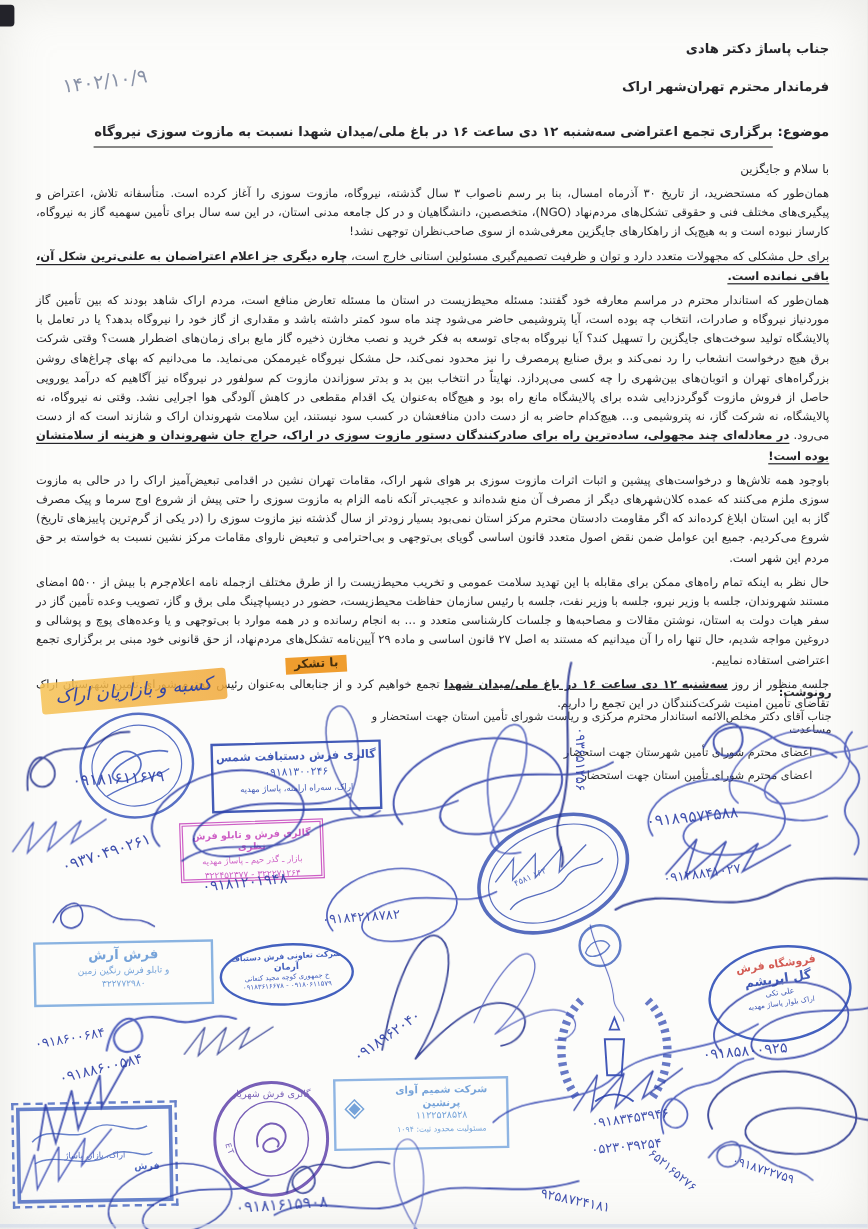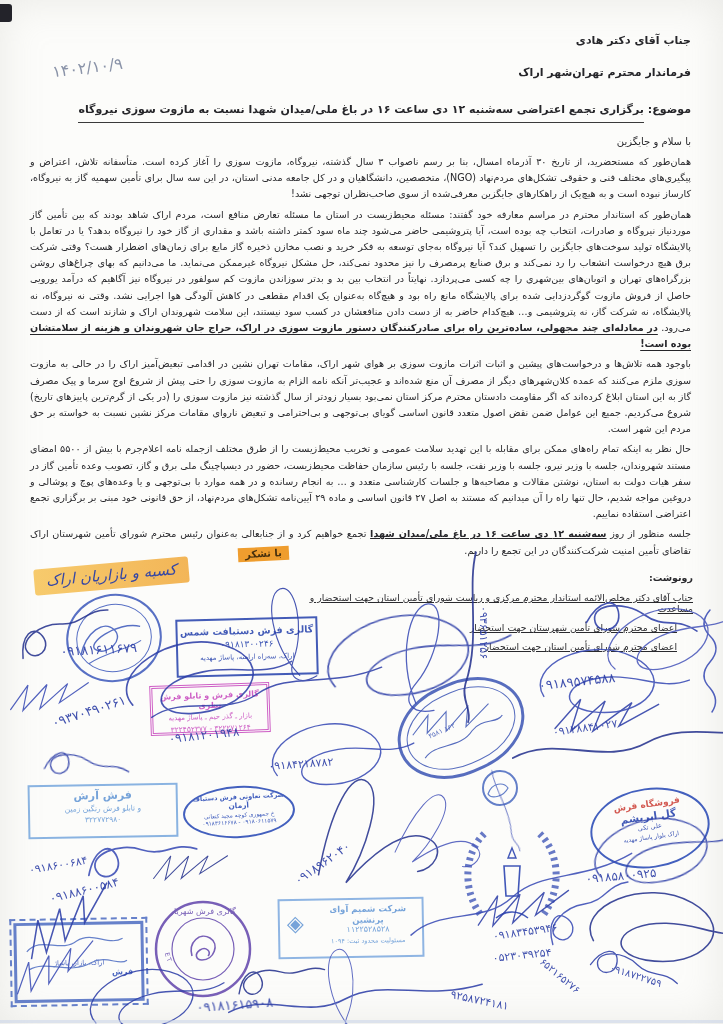--- a/index.html
+++ b/index.html
@@ -18,21 +18,21 @@
   .para .b{font-weight:bold;text-decoration:underline;}
   .para .u{text-decoration:underline;text-underline-offset:2.5px;}
   .thanks{position:absolute;left:238px;top:547px;background:#ef9d2e;color:#47300e;
           font-weight:bold;font-size:10px;padding:1px 7px 2px;transform:rotate(-3deg);}
   .signatory{position:absolute;left:34px;top:563px;font-size:15px;color:#3446a5;font-style:italic;
              transform:rotate(-5deg);background:linear-gradient(90deg,rgba(246,194,84,.85),rgba(241,169,59,.85));
              padding:3px 12px 5px;border-radius:3px;white-space:nowrap;}
   .cc{position:absolute;right:30px;top:572px;direction:rtl;text-align:right;font-size:9.3px;color:#2a2a2e;width:400px;}
   .cc-label{margin:0 0 9px;font-size:9.5px;font-weight:bold;}
   .cc ul{margin:0;padding:0;list-style:none;}
-  .cc li{margin:0 0 8px;text-decoration:underline;}
+  .cc li{margin:0 0 8px;}
   .cc li + li{padding-right:16px;}
   
   .stamp{position:absolute;box-sizing:border-box;text-align:center;direction:rtl;pointer-events:none;}
   .stamp p{margin:0;line-height:1.25;}
   .st-circ1{left:66px;top:594px;width:96px;height:88px;border:2px solid #3c58bb;border-radius:50%;
             transform:rotate(-12deg);opacity:.85;}
   .st-circ1::after{content:"";position:absolute;inset:8px;border:1px solid #3c58bb;border-radius:50%;}
   .st-shams{left:176px;top:618px;width:142px;height:58px;border:2px solid #2f4ab0;color:#2f4ab0;
             transform:rotate(-1.5deg);padding-top:5px;opacity:.9;}
   .st-shams .l1{font-size:9.5px;font-weight:bold;}
@@ -58,21 +58,21 @@
   .st-arman .l2{font-size:7.5px;font-weight:bold;}
   .st-arman .l3{font-size:5.8px;margin-top:1px;}
   .st-arman .l4{font-size:5.8px;letter-spacing:.5px;direction:ltr;}
   .st-gol{left:590px;top:788px;width:120px;height:80px;border:2px solid #3050b8;border-radius:50%;
           transform:rotate(-8deg);padding-top:9px;opacity:.9;}
   .st-gol .l1{font-size:9px;font-weight:bold;color:#cf4a42;}
   .st-gol .l2{font-size:10.5px;font-weight:bold;color:#2f4ab0;}
   .st-gol .l3{font-size:6.5px;color:#2f4ab0;}
   .st-gol .l4{font-size:6px;color:#2f4ab0;margin-top:1px;}
   .st-small-circ{left:482px;top:770px;width:36px;height:36px;border:2px solid #4a6ac0;border-radius:50%;opacity:.85;}
-  .st-shahriyar{left:152px;top:898px;width:102px;height:102px;opacity:.9;text-align:right;}
+  .st-shahriyar{left:175px;top:898px;width:102px;height:102px;opacity:.9;text-align:right;}
   .st-ornate{left:14px;top:922px;width:130px;height:80px;border:3px solid #4d6cc2;outline:2px dashed #4d6cc2;
              outline-offset:2px;color:#3050b8;transform:rotate(-1deg);opacity:.85;padding-top:6px;}
   .st-ornate .l1{font-size:7px;margin-top:28px;}
   .st-ornate .l2{font-size:8px;font-weight:bold;text-align:right;padding-right:8px;}
   .st-shamim{left:278px;top:898px;width:146px;height:60px;border:2px solid #8ab2e2;color:#6f9fd8;
              transform:rotate(-1deg);padding:4px 6px 0 40px;opacity:.95;}
   .st-shamim .logo{position:absolute;left:7px;top:10px;font-size:22px;color:#6f9fd8;}
   .st-shamim .l1{font-size:8.5px;font-weight:bold;}
   .st-shamim .l2{font-size:8px;letter-spacing:2px;direction:ltr;}
   .st-shamim .l3{font-size:6.5px;margin-top:2px;}
@@ -86,29 +86,30 @@
 </head>
 <body>
 
 <div class="page">
 
   <div class="corner-mark"></div>
 
   <div class="hand-date">۱۴۰۲/۱۰/۹</div>
 
   <div class="letter">
-    <p class="recip">جناب آقای دکتر هادی</p>
+    <p class="recip">جناب پاساژ دکتر هادی</p>
     <p class="recip">فرماندار محترم تهران‌شهر اراک</p>
     <p class="subject">
       <span>موضوع:</span>
       <span class="subject-text">برگزاری تجمع اعتراضی سه‌شنبه ۱۲ دی ساعت ۱۶ در باغ ملی/میدان شهدا نسبت به مازوت سوزی نیروگاه</span>
     </p>
     <p class="salutation">با سلام و جایگزین</p>
     <div>
         <p class="para"><span>همان‌طور که مستحضرید، از تاریخ ۳۰ آذرماه امسال، بنا بر رسم ناصواب ۳ سال گذشته، نیروگاه، مازوت سوزی را آغاز کرده است. متأسفانه تلاش، اعتراض و پیگیری‌های مختلف فنی و حقوقی تشکل‌های مردم‌نهاد (NGO)، متخصصین، دانشگاهیان و در کل جامعه مدنی استان، در این سه سال برای تأمین سهمیه گاز به نیروگاه، کارساز نبوده است و به هیچ‌یک از راهکارهای جایگزین معرفی‌شده از سوی صاحب‌نظران توجهی نشد!</span></p>
+        <p class="para"><span class="u">برای حل مشکلی که مجهولات متعدد دارد و توان و ظرفیت تصمیم‌گیری مسئولین استانی خارج است، </span><span class="b u">چاره دیگری جز اعلام اعتراضمان به علنی‌ترین شکل آن، باقی نمانده است.</span></p>
         <p class="para"><span>همان‌طور که استاندار محترم در مراسم معارفه خود گفتند: مسئله محیط‌زیست در استان ما مسئله تعارض منافع است، مردم اراک شاهد بودند که بین تأمین گاز موردنیاز نیروگاه و صادرات، انتخاب چه بوده است، آیا پتروشیمی حاضر می‌شود چند ماه سود کمتر داشته باشد و مقداری از گاز خود را نیروگاه بدهد؟ یا در تعامل با پالایشگاه تولید سوخت‌های جایگزین را تسهیل کند؟ آیا نیروگاه به‌جای توسعه به فکر خرید و نصب مخازن ذخیره گاز مایع برای زمان‌های اضطرار هست؟ وقتی شرکت برق هیچ درخواست انشعاب را رد نمی‌کند و برق صنایع پرمصرف را نیز محدود نمی‌کند، حل مشکل نیروگاه غیرممکن می‌نماید. ما می‌دانیم که بهای چراغ‌های روشن بزرگراه‌های تهران و اتوبان‌های بین‌شهری را چه کسی می‌پردازد. نهایتاً در انتخاب بین بد و بدتر سوزاندن مازوت کم سولفور در نیروگاه نیز آگاهیم که درآمد یورویی حاصل از فروش مازوت گوگردزدایی شده برای پالایشگاه مانع راه بود و هیچ‌گاه به‌عنوان یک اقدام مقطعی در کاهش آلودگی هوا اجرایی نشد. وقتی نه نیروگاه، نه پالایشگاه، نه شرکت گاز، نه پتروشیمی و… هیچ‌کدام حاضر به از دست دادن منافعشان در کسب سود نیستند، این سلامت شهروندان اراک و شازند است که از دست می‌رود. </span><span class="b u">در معادله‌ای چند مجهولی، ساده‌ترین راه برای صادرکنندگان دستور مازوت سوزی در اراک، حراج جان شهروندان و هزینه از سلامتشان بوده است!</span></p>
         <p class="para"><span>باوجود همه تلاش‌ها و درخواست‌های پیشین و اثبات اثرات مازوت سوزی بر هوای شهر اراک، مقامات تهران نشین در اقدامی تبعیض‌آمیز اراک را در حالی به مازوت سوزی ملزم می‌کنند که عمده کلان‌شهرهای دیگر از مصرف آن منع شده‌اند و عجیب‌تر آنکه نامه الزام به مازوت سوزی را حتی پیش از شروع اوج سرما و پیک مصرف گاز به این استان ابلاغ کرده‌اند که اگر مقاومت دادستان محترم مرکز استان نمی‌بود بسیار زودتر از سال گذشته نیز مازوت سوزی را (در یکی از گرم‌ترین پاییزهای تاریخ) شروع می‌کردیم. جمیع این عوامل ضمن نقض اصول متعدد قانون اساسی گویای بی‌توجهی و بی‌احترامی و تبعیض ناروای مقامات مرکز نشین نسبت به خواسته بر حق مردم این شهر است.</span></p>
         <p class="para"><span>حال نظر به اینکه تمام راه‌های ممکن برای مقابله با این تهدید سلامت عمومی و تخریب محیط‌زیست را از طرق مختلف ازجمله نامه اعلام‌جرم با بیش از ۵۵۰۰ امضای مستند شهروندان، جلسه با وزیر نیرو، جلسه با وزیر نفت، جلسه با رئیس سازمان حفاظت محیط‌زیست، حضور در دیسپاچینگ ملی برق و گاز، تصویب وعده تأمین گاز در سفر هیات دولت به استان، نوشتن مقالات و مصاحبه‌ها و جلسات کارشناسی متعدد و … به انجام رسانده و در همه موارد با بی‌توجهی و یا وعده‌های پوچ و پوشالی و دروغین مواجه شدیم، حال تنها راه را آن میدانیم که مستند به اصل ۲۷ قانون اساسی و ماده ۲۹ آیین‌نامه تشکل‌های مردم‌نهاد، از حق قانونی خود مبنی بر برگزاری تجمع اعتراضی استفاده نماییم.</span></p>
         <p class="para"><span>جلسه منظور از روز </span><span class="b">سه‌شنبه ۱۲ دی ساعت ۱۶ در باغ ملی/میدان شهدا</span><span> تجمع خواهیم کرد و از جنابعالی به‌عنوان رئیس محترم شورای تأمین شهرستان اراک تقاضای تأمین امنیت شرکت‌کنندگان در این تجمع را داریم.</span></p>
       </div>
   </div>
 
   <div class="thanks">با تشکر</div>
   <div class="signatory">کسبه و بازاریان اراک</div>
 

